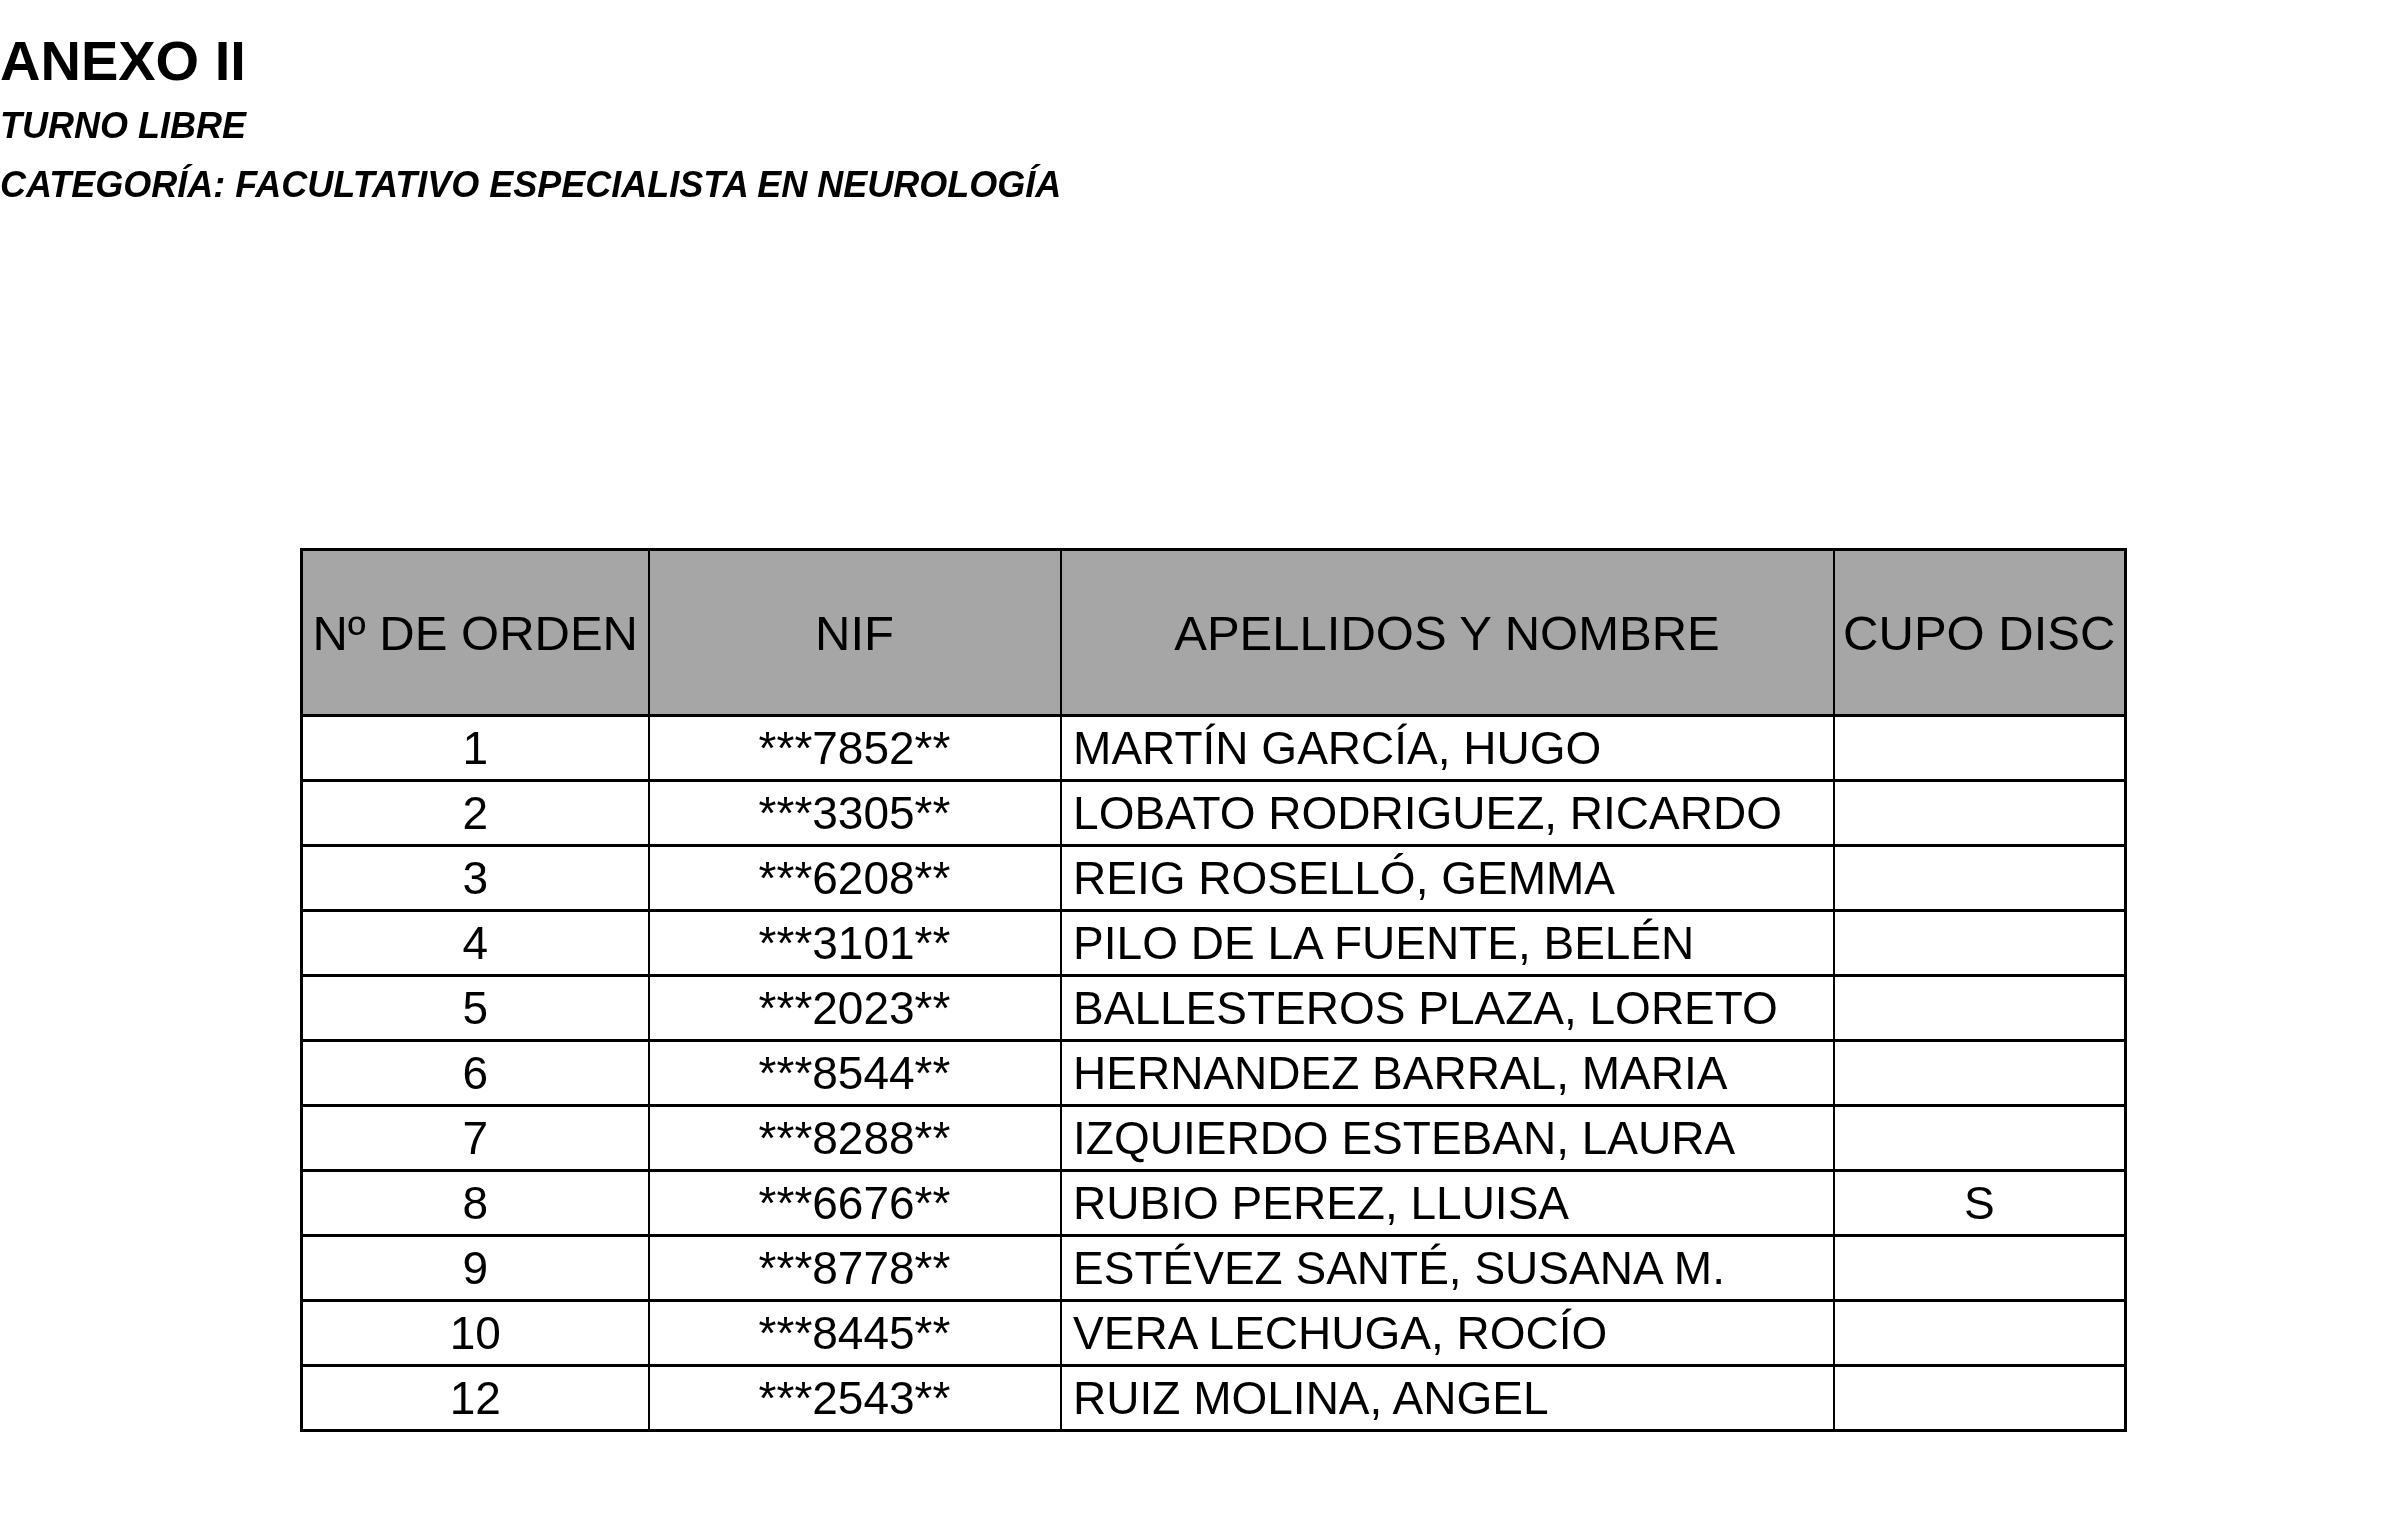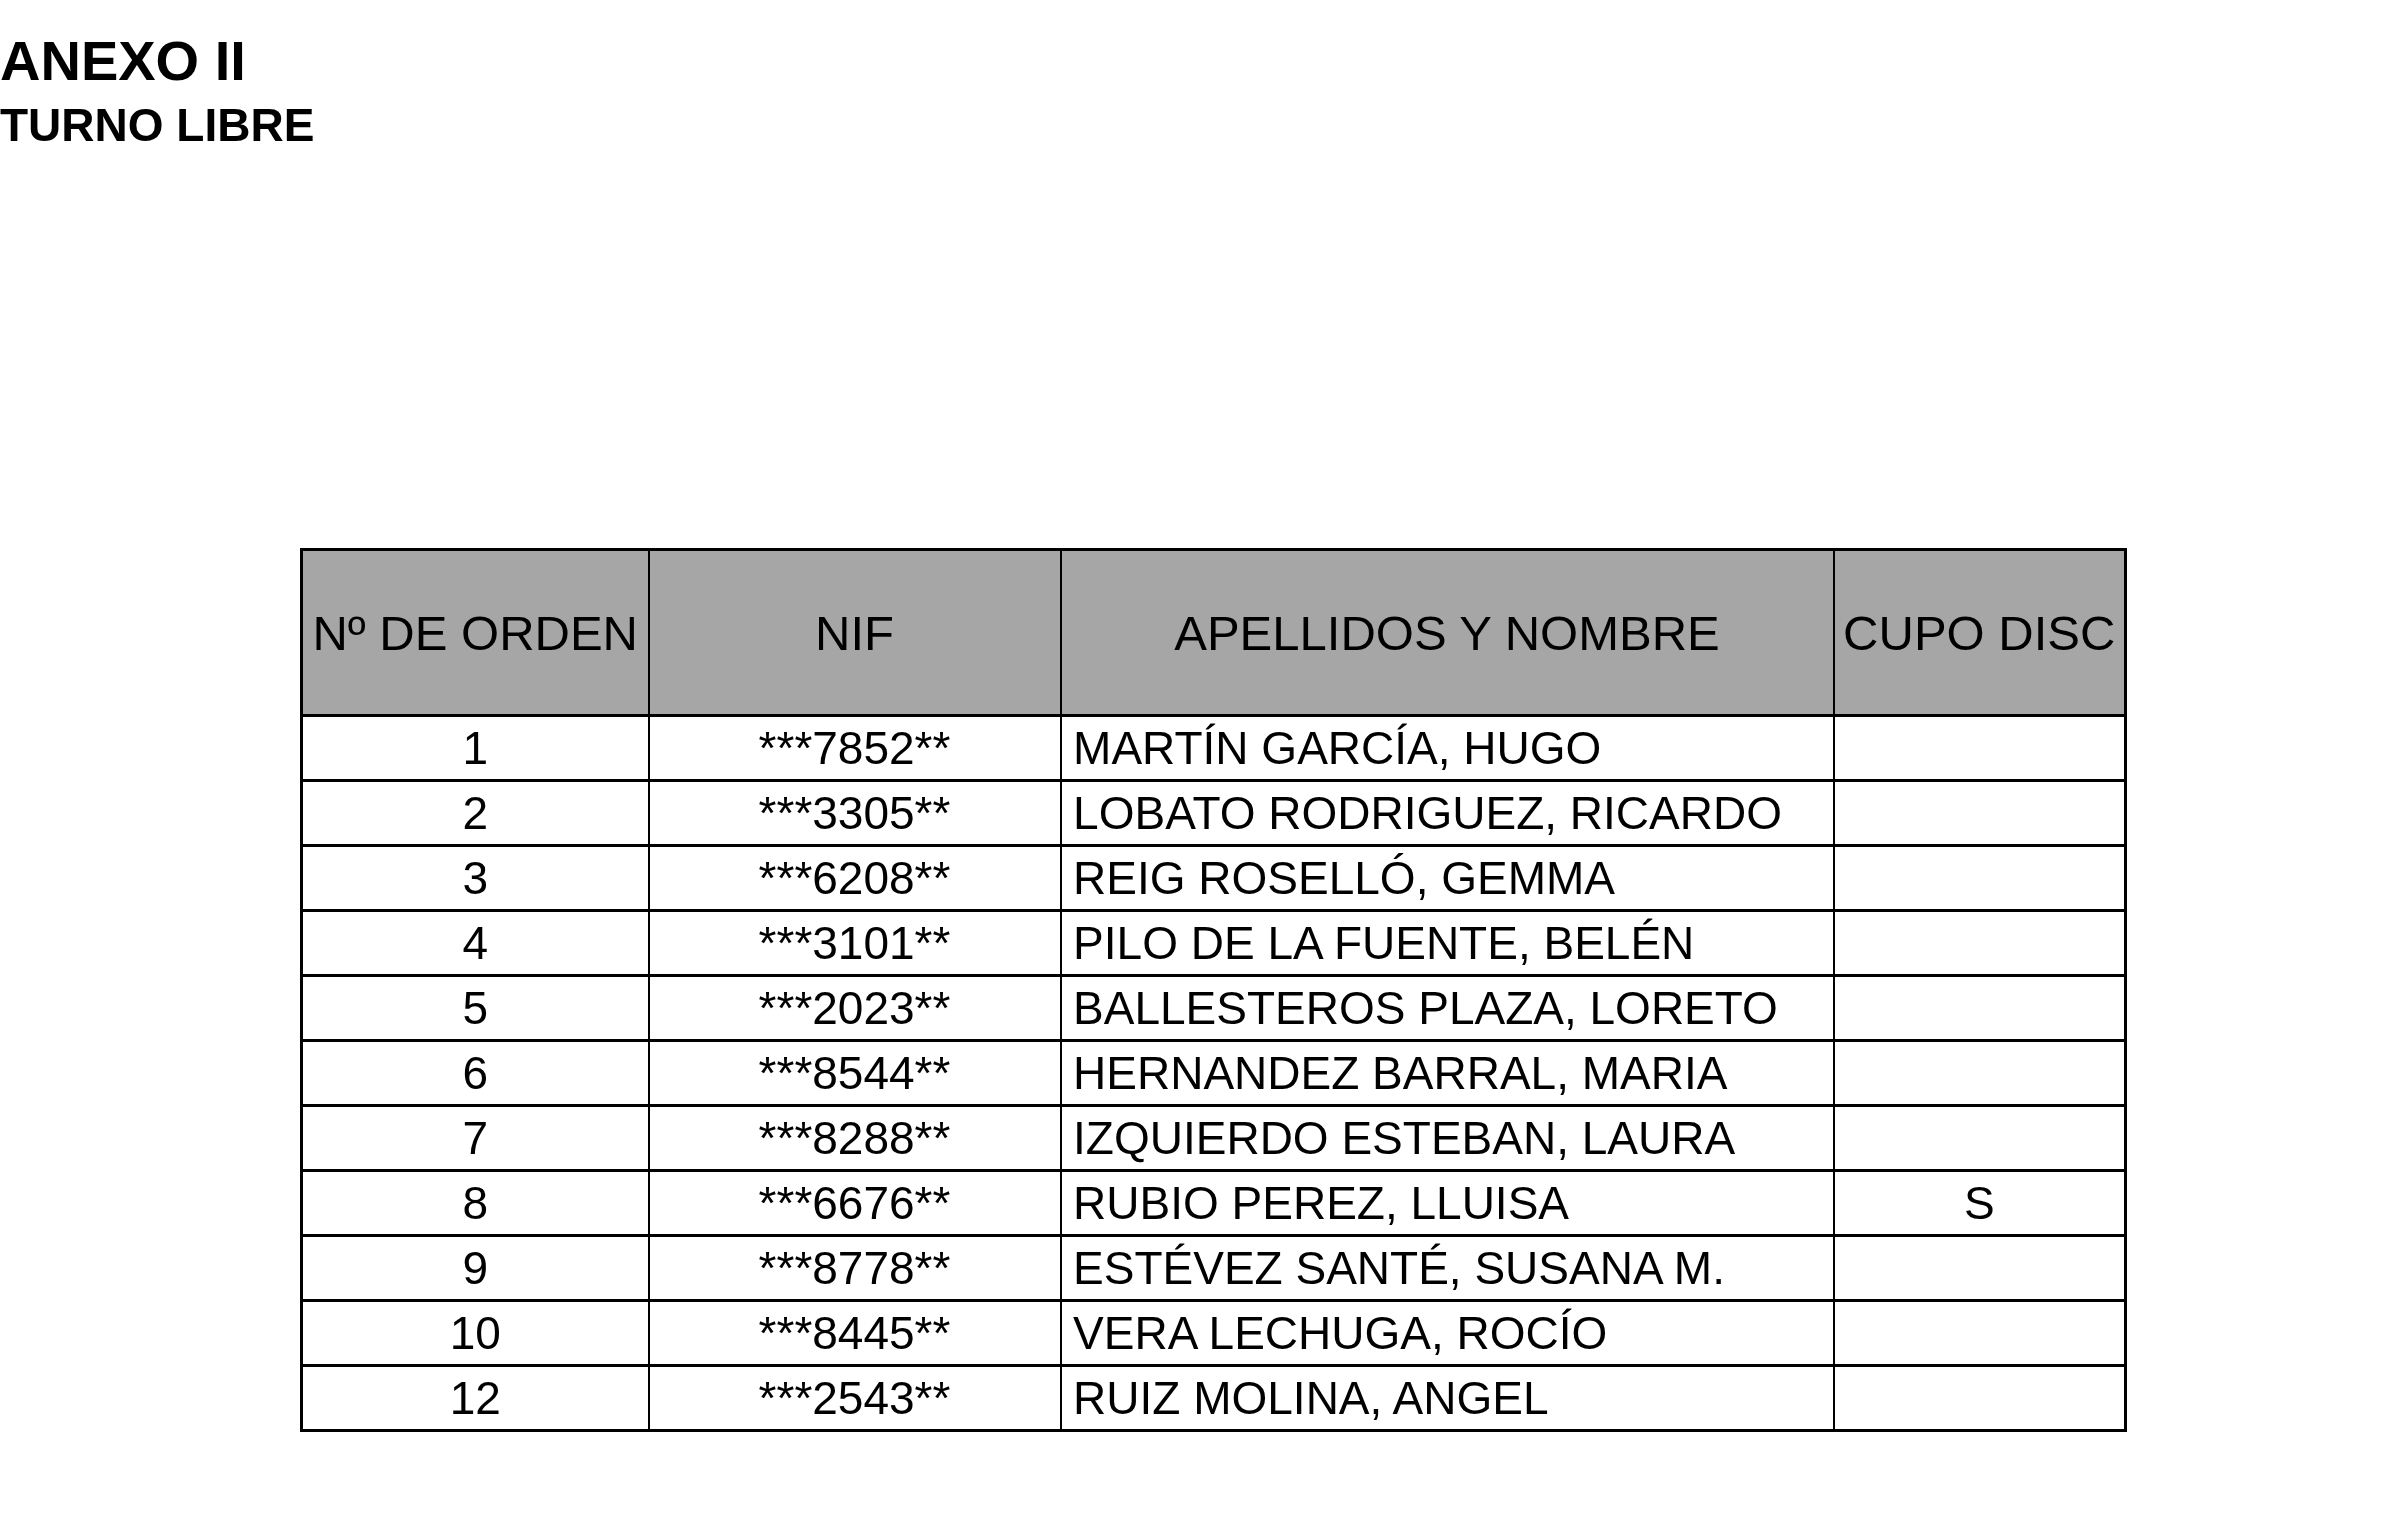--- a/index.html
+++ b/index.html
@@ -14,22 +14,23 @@
   .titles {
     padding-top: 25px;
     font-weight: 700;
   }
   .title-main {
     font-size: 56px;
     line-height: 71px;
     letter-spacing: 0px;
   }
   .title-sub {
-    font-size: 46px;
+    font-size: 36px;
     line-height: 59px;
+    font-style: italic;
   }
   table.roster {
     position: absolute;
     left: 300px;
     top: 548px;
     width: 1824px;
     border-collapse: collapse;
     table-layout: fixed;
   }
   table.roster, table.roster th, table.roster td {
@@ -58,20 +59,21 @@
     text-align: left;
     padding-left: 11.6px;
   }
 </style>
 </head>
 <body>
 
 <div class="titles">
   <div class="title-main">ANEXO II</div>
   <div class="title-sub">TURNO LIBRE</div>
+  <div class="title-sub">CATEGORÍA: FACULTATIVO ESPECIALISTA EN NEUROLOGÍA</div>
 </div>
 
 <table class="roster">
   <colgroup>
     <col style="width:347px">
     <col style="width:412px">
     <col style="width:773px">
     <col style="width:292px">
   </colgroup>
   <thead>

